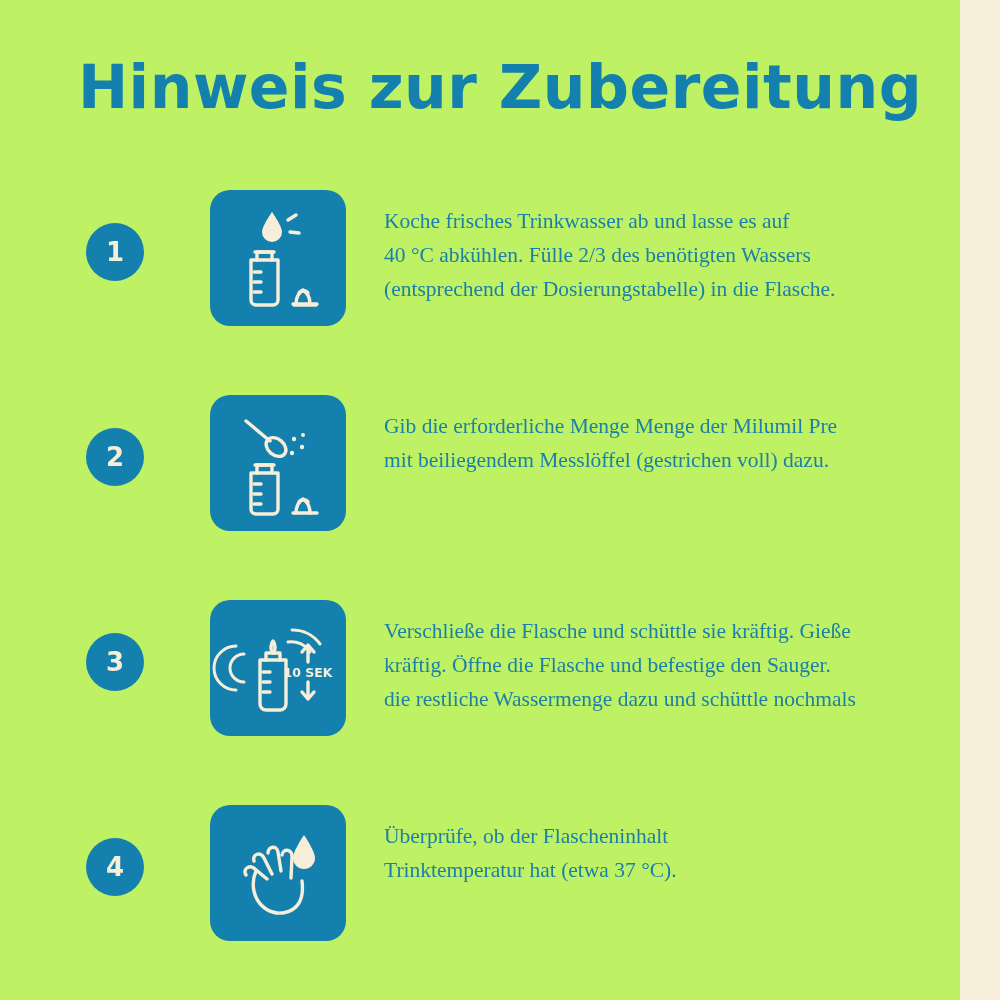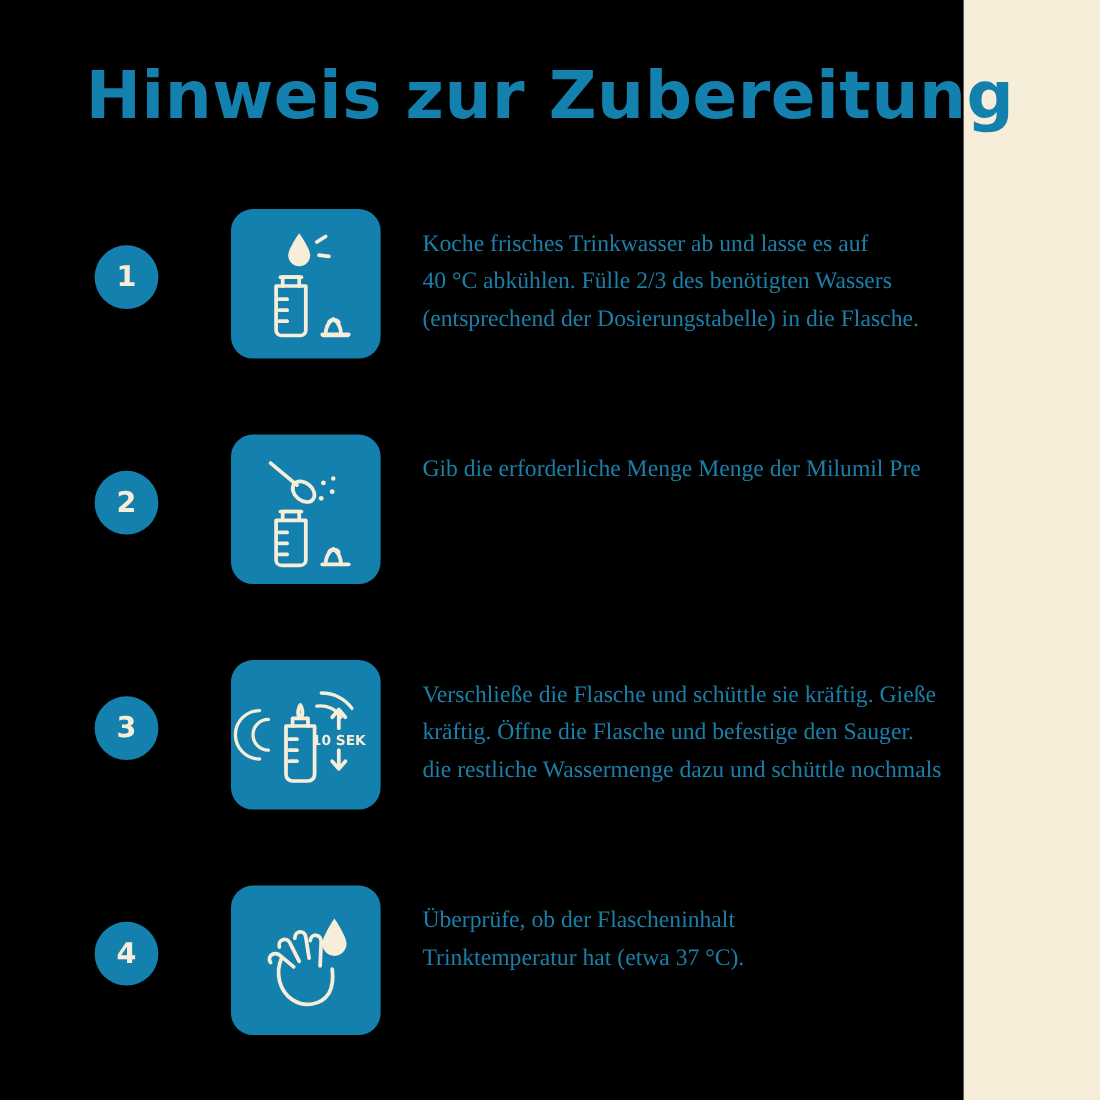--- a/index.html
+++ b/index.html
@@ -8,23 +8,23 @@
   }
   body {
     width: 1000px;
     height: 1000px;
     background: #f7eed9;
     font-family: "DejaVu Sans", sans-serif;
     overflow: hidden;
   }
   .page {
     position: relative;
-    width: 876px;
+    width: 960px;
     height: 1000px;
-    background: #000000;
+    background: #bef264;
     box-sizing: border-box;
   }
   .title {
     position: absolute;
     top: 52px;
     left: 0;
     width: 1000px;
     text-align: center;
     color: #1480ae;
     font-family: "DejaVu Sans", sans-serif;
@@ -153,20 +153,21 @@
             <path d="M44 109 h7"></path>
 
             <path d="M83 118 h24"></path>
             <path d="M86 118 c0 -8 4 -12 7 -14 c3 2 7 6 7 14"></path>
             <path d="M89 107 c2 -3 7 -3 9 0"></path>
           </g>
         </svg>
       </div>
       <div class="step-text">
         <div>Gib die erforderliche Menge Menge der Milumil Pre</div>
+        <div>mit beiliegendem Messlöffel (gestrichen voll) dazu.</div>
       </div>
     </div>
 
     <div class="step">
       <div class="step-number">3</div>
       <div class="step-icon">
         <svg width="136" height="136" viewBox="0 0 136 136">
           <g fill="none" stroke="#f7eed9" stroke-width="3.4" stroke-linecap="round" stroke-linejoin="round">
 
             <path d="M26 46 a22 22 0 0 0 0 44" stroke-width="3"></path>

